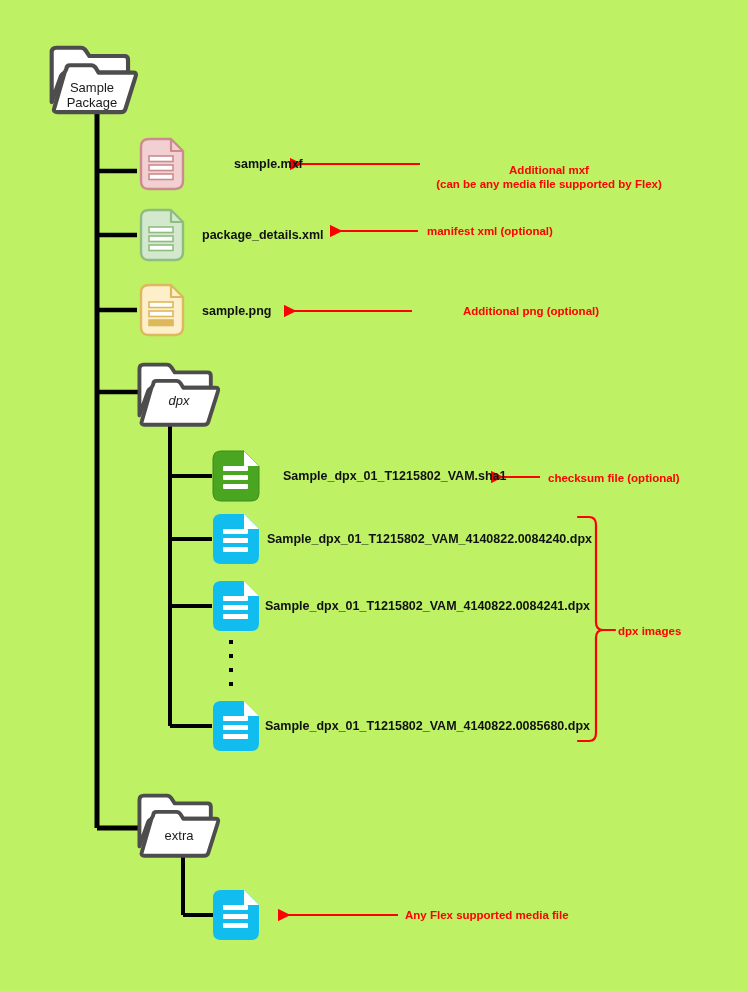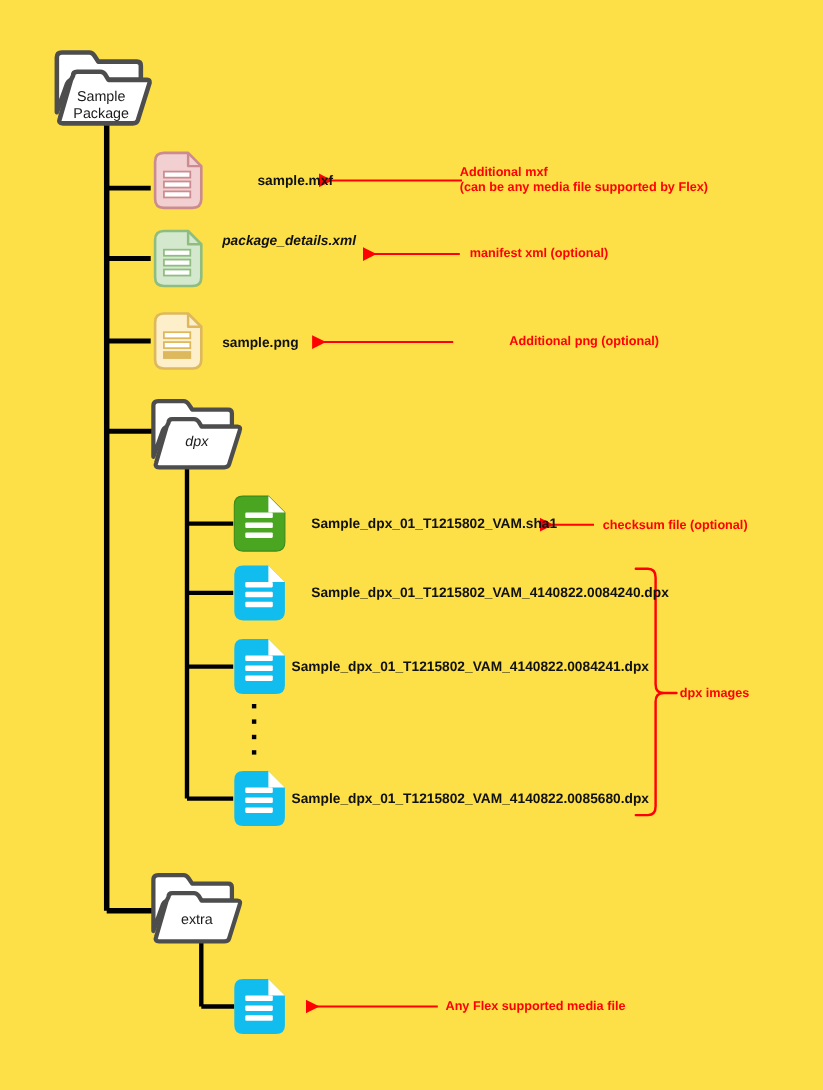--- a/index.html
+++ b/index.html
@@ -8,21 +8,21 @@
     background: #ffffff;
   }
   body {
     font-family: "Liberation Sans", sans-serif;
   }
   #canvas {
     position: relative;
     width: 748px;
     height: 991px;
     overflow: hidden;
-    background: #fde047;
+    background: #bef264;
   }
   .layer {
     position: absolute;
     left: 0;
     top: 0;
     width: 748px;
     height: 991px;
   }
   .folder-label {
     position: absolute;
@@ -44,20 +44,22 @@
   .annotation {
     position: absolute;
     font-size: 11.5px;
     font-weight: bold;
     color: #ff0000;
     white-space: pre-line;
     line-height: 14px;
     font-family: "Liberation Sans", sans-serif;
   }
   .annotation.center {
+    text-align: center;
+    margin-top: 13px;
   }
   .annotation.left {
     text-align: left;
   }
 </style>
 </head>
 <body>
 
 <div id="canvas">
 
@@ -210,27 +212,27 @@
 
     <div class="folder-label" style="left:58px; top:80px; width:68px;">Sample
 Package</div>
 
     <div class="folder-label" style="left:147px; top:393px; width:64px;font-style:italic;">dpx</div>
 
     <div class="folder-label" style="left:147px; top:828px; width:64px;">extra</div>
 
     <div class="file-label" style="left:202px; top:157px;margin-left:32px;">sample.mxf</div>
 
-    <div class="file-label" style="left:202px; top:212px;font-style:italic;">package_details.xml</div>
+    <div class="file-label" style="left:202px; top:228px;">package_details.xml</div>
 
     <div class="file-label" style="left:202px; top:304px;">sample.png</div>
 
     <div class="file-label" style="left:267px; top:469px;margin-left:16px;">Sample_dpx_01_T1215802_VAM.sha1</div>
 
-    <div class="file-label" style="left:283px; top:532px;">Sample_dpx_01_T1215802_VAM_4140822.0084240.dpx</div>
+    <div class="file-label" style="left:267px; top:532px;">Sample_dpx_01_T1215802_VAM_4140822.0084240.dpx</div>
 
     <div class="file-label" style="left:265px; top:599px;">Sample_dpx_01_T1215802_VAM_4140822.0084241.dpx</div>
 
     <div class="file-label" style="left:265px; top:719px;">Sample_dpx_01_T1215802_VAM_4140822.0085680.dpx</div>
 
     <div class="annotation center" style="left:418px; top:150px; width:262px;">Additional mxf
 (can be any media file supported by Flex)</div>
 
     <div class="annotation left" style="left:427px; top:224px;">manifest xml (optional)</div>
 

